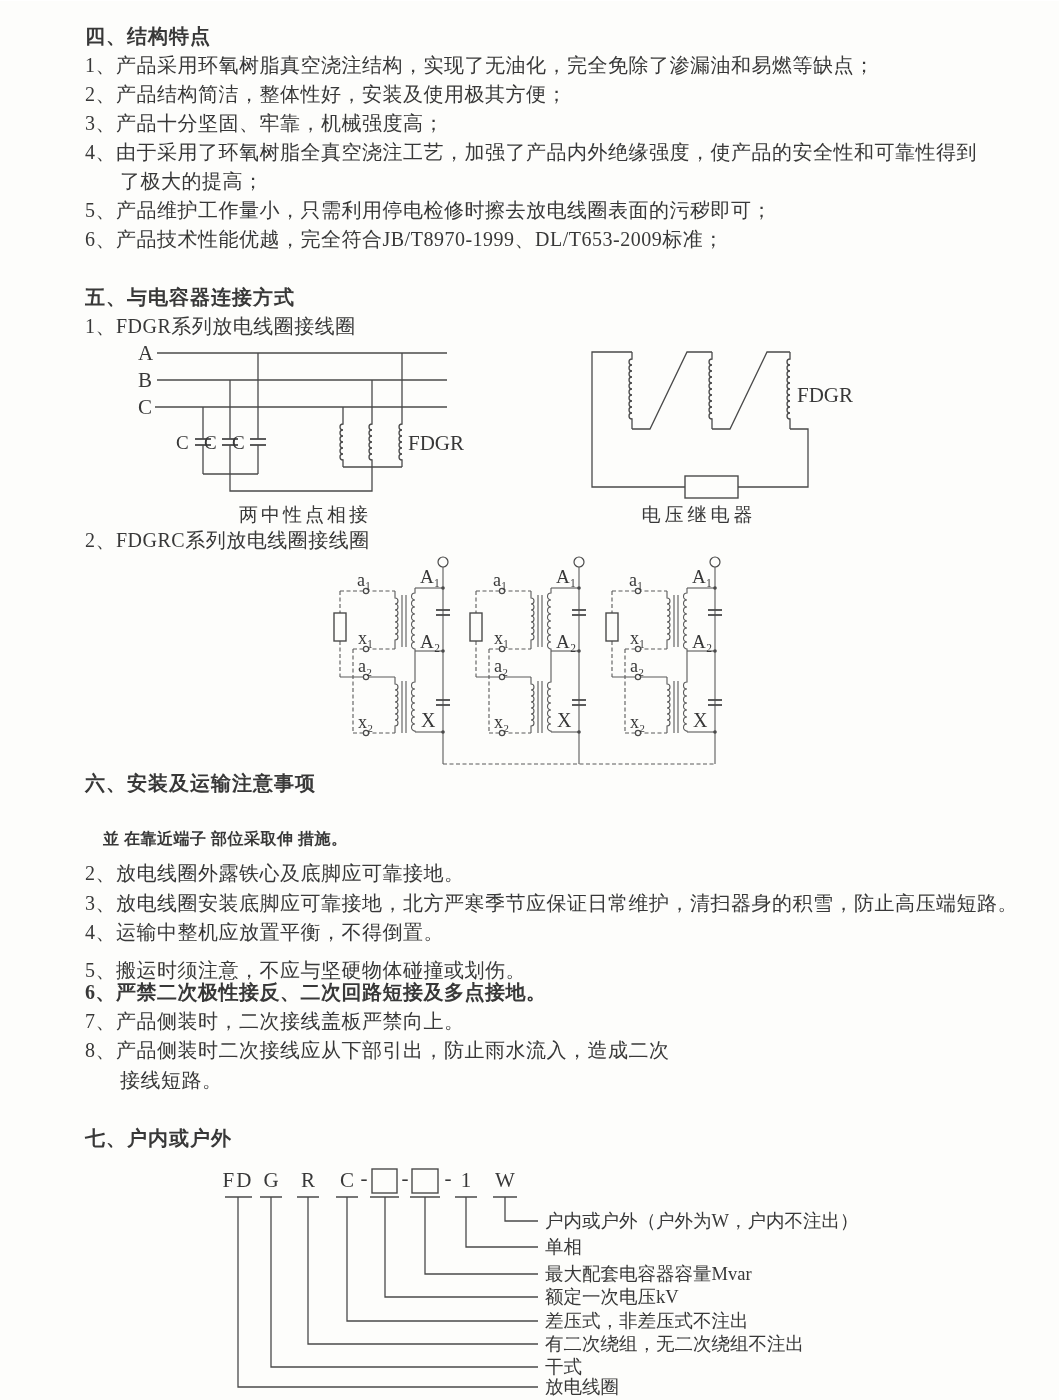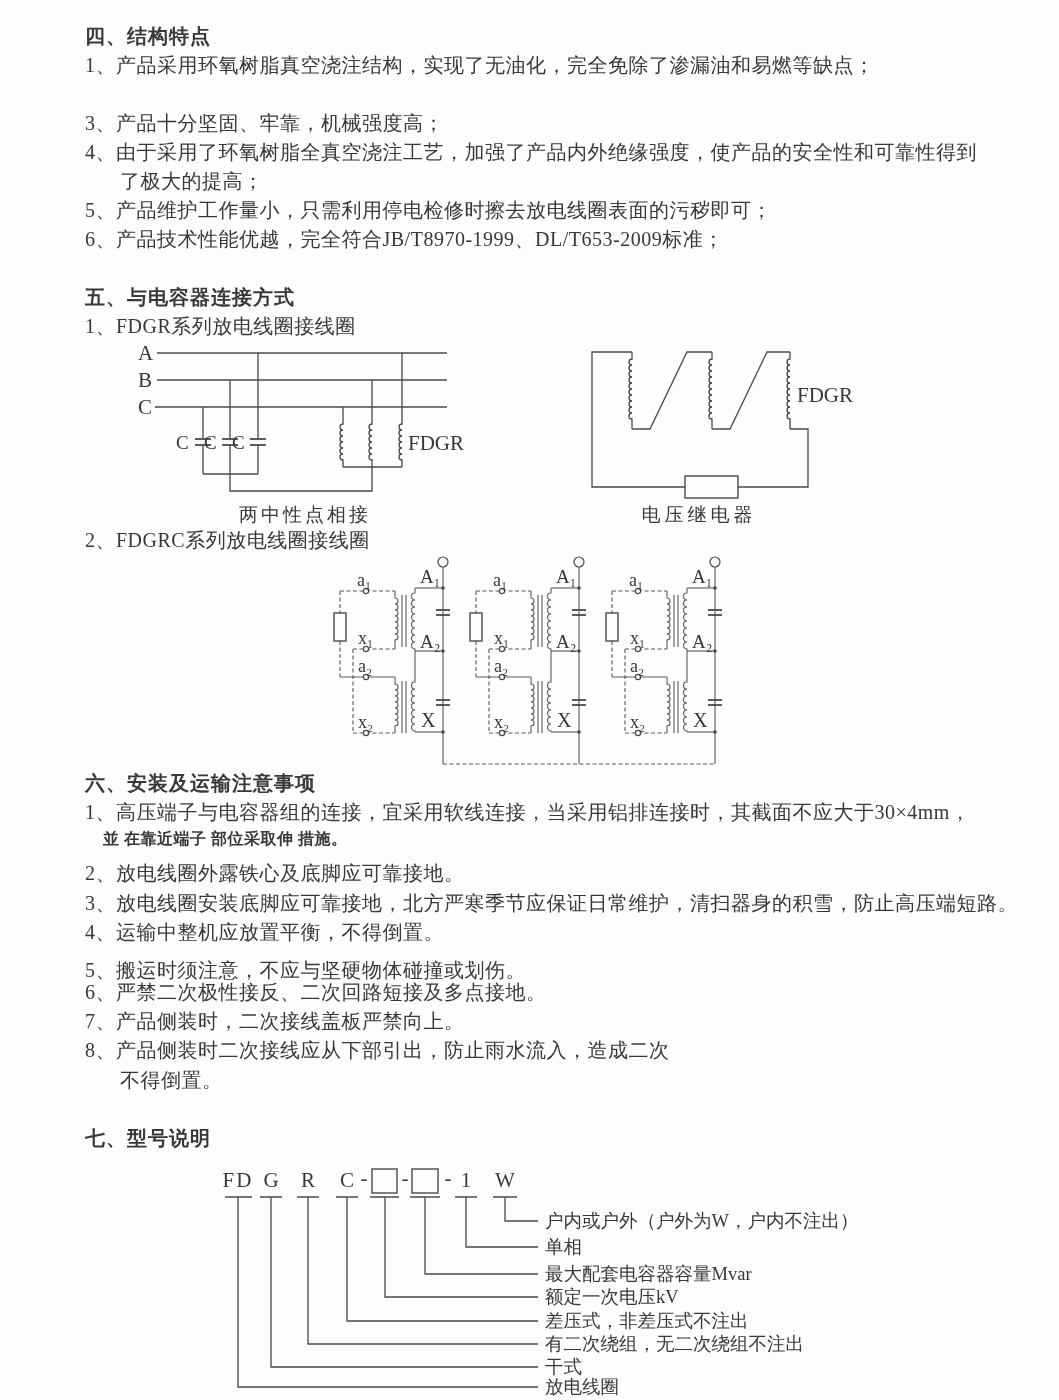--- a/index.html
+++ b/index.html
@@ -5,38 +5,39 @@
   html,body{margin:0;padding:0;background:#ffffff;}
   .page{
     position:relative;width:1059px;height:1400px;margin:1px auto;
     background:#fdfdfb;overflow:hidden;
     font-family:"Liberation Serif","DejaVu Serif",serif;color:#383838;
   }
   .ln{position:absolute;left:85px;font-size:20px;white-space:nowrap;letter-spacing:.5px;}
   .hd{font-weight:bold;letter-spacing:1px;}
   .ind{left:120px;}
   .ind2{left:103px;font-weight:bold;font-size:16px;}
-  .semib{font-weight:400;}
+  .semib{font-weight:700;}
   svg{position:absolute;overflow:visible;}
   svg text{fill:#383838;font-family:"Liberation Serif","DejaVu Serif",serif;}
   .wire{stroke:#4a4a4a;stroke-width:1.3;fill:none;}
   .thin{stroke:#5a5a5a;stroke-width:1.1;fill:none;}
   .dash{stroke-dasharray:4 2.5;}
   .plate{stroke:#4a4a4a;stroke-width:1.8;}
   .term{fill:#fdfdfb;stroke:#4a4a4a;stroke-width:1.2;}
   .dot{fill:#4a4a4a;stroke:none;}
   .boxr{fill:none;stroke:#4a4a4a;stroke-width:1.4;}
 </style>
 </head>
 <body>
 
 <div class="page">
 
   <div class="ln hd" style="top:22px">四、结构特点</div>
   <div class="ln" style="top:51px">1、产品采用环氧树脂真空浇注结构，实现了无油化，完全免除了渗漏油和易燃等缺点；</div>
+  <div class="ln" style="top:80px">2、产品结构简洁，整体性好，安装及使用极其方便；</div>
   <div class="ln" style="top:109px">3、产品十分坚固、牢靠，机械强度高；</div>
   <div class="ln" style="top:138px">4、由于采用了环氧树脂全真空浇注工艺，加强了产品内外绝缘强度，使产品的安全性和可靠性得到</div>
   <div class="ln ind" style="top:167px">了极大的提高；</div>
   <div class="ln" style="top:196px">5、产品维护工作量小，只需利用停电检修时擦去放电线圈表面的污秽即可；</div>
   <div class="ln" style="top:225px">6、产品技术性能优越，完全符合JB/T8970-1999、DL/T653-2009标准；</div>
 
   <div class="ln hd" style="top:283px">五、与电容器连接方式</div>
   <div class="ln" style="top:312px">1、FDGR系列放电线圈接线圈</div>
 
   <svg style="left:130px;top:338px" width="880" height="205" viewBox="0 0 880 205">
@@ -134,32 +135,31 @@
         <text x="101" y="178" font-size="20">X</text>
       </g>
     </defs>
     <use href="#fdgrc-unit" x="0"></use>
     <use href="#fdgrc-unit" x="136"></use>
     <use href="#fdgrc-unit" x="272"></use>
     <path class="thin dash" d="M123,215 H395"></path>
   </svg>
 
   <div class="ln hd" style="top:769px">六、安装及运输注意事项</div>
-  <div class="ln" style="top:798px">1、高压端子与电容器组的连接，宜采用软线连接，当采用铝排连接时，其截面不应大于30×4mm，</div>
   <div class="ln ind2" style="top:828px">並 在靠近端子 部位采取伸 措施。</div>
   <div class="ln" style="top:859px">2、放电线圈外露铁心及底脚应可靠接地。</div>
   <div class="ln" style="top:889px">3、放电线圈安装底脚应可靠接地，北方严寒季节应保证日常维护，清扫器身的积雪，防止高压端短路。</div>
   <div class="ln" style="top:918px">4、运输中整机应放置平衡，不得倒置。</div>
   <div class="ln" style="top:956px">5、搬运时须注意，不应与坚硬物体碰撞或划伤。</div>
   <div class="ln semib" style="top:978px">6、严禁二次极性接反、二次回路短接及多点接地。</div>
   <div class="ln" style="top:1007px">7、产品侧装时，二次接线盖板严禁向上。</div>
   <div class="ln" style="top:1036px">8、产品侧装时二次接线应从下部引出，防止雨水流入，造成二次</div>
-  <div class="ln ind" style="top:1066px">不得倒置。</div>
+  <div class="ln ind" style="top:1066px">接线短路。</div>
 
-  <div class="ln hd" style="top:1124px">七、型号说明</div>
+  <div class="ln hd" style="top:1124px">七、户内或户外</div>
 
   <svg style="left:200px;top:1158px" width="740" height="242" viewBox="0 0 740 242">
     <g>
       <text x="38" y="28" font-size="21" text-anchor="middle" letter-spacing="2">FD</text>
       <text x="71" y="28" font-size="21" text-anchor="middle">G</text>
       <text x="108" y="28" font-size="21" text-anchor="middle">R</text>
       <text x="147" y="28" font-size="21" text-anchor="middle">C</text>
       <text x="164" y="26" font-size="21" text-anchor="middle">-</text>
       <rect class="boxr" x="172" y="10" width="25" height="24"></rect>
       <text x="205" y="26" font-size="21" text-anchor="middle">-</text>

